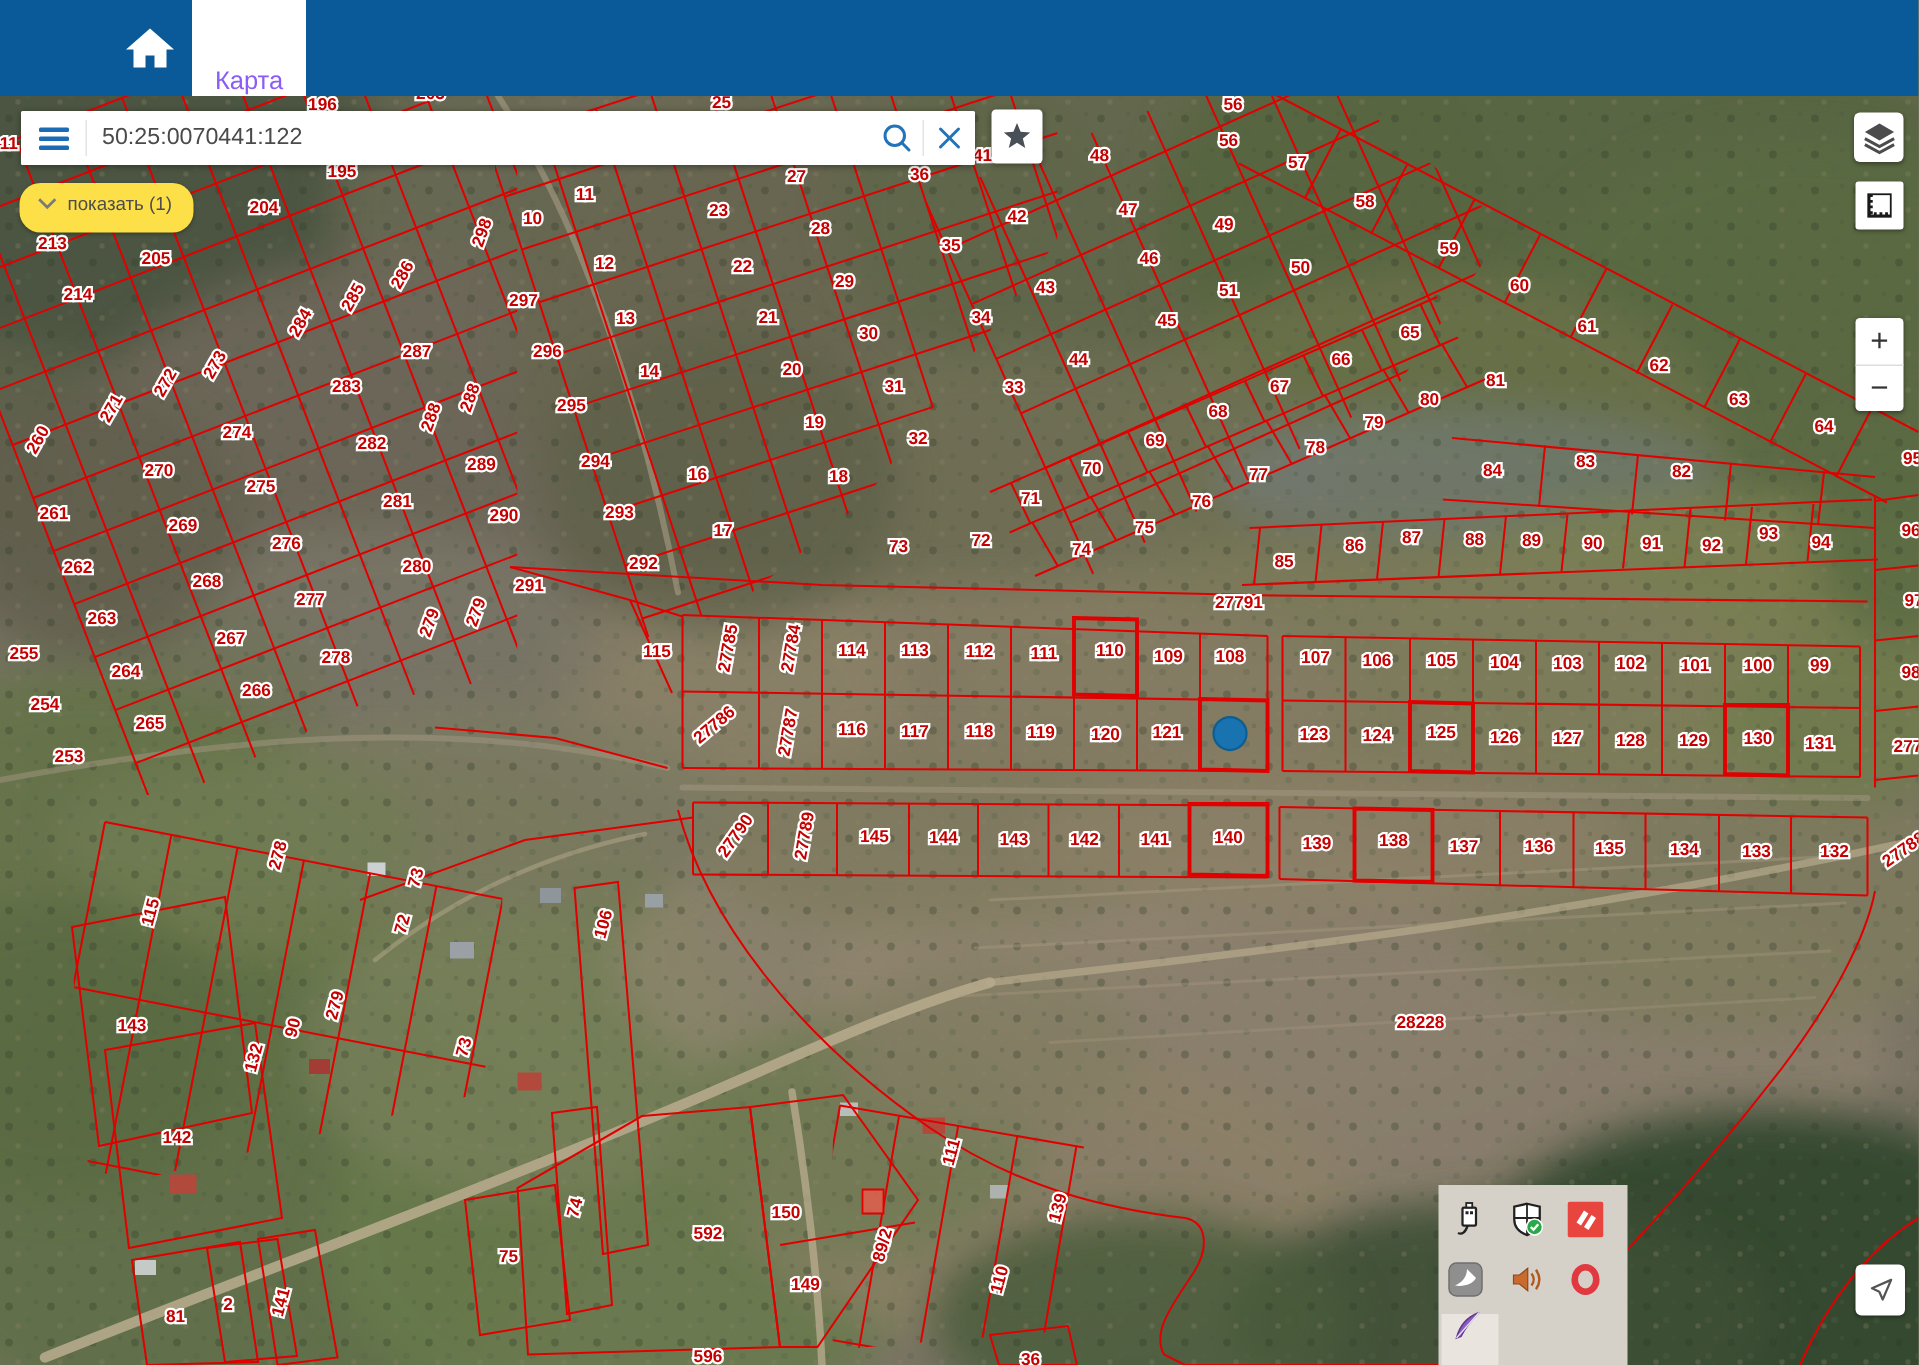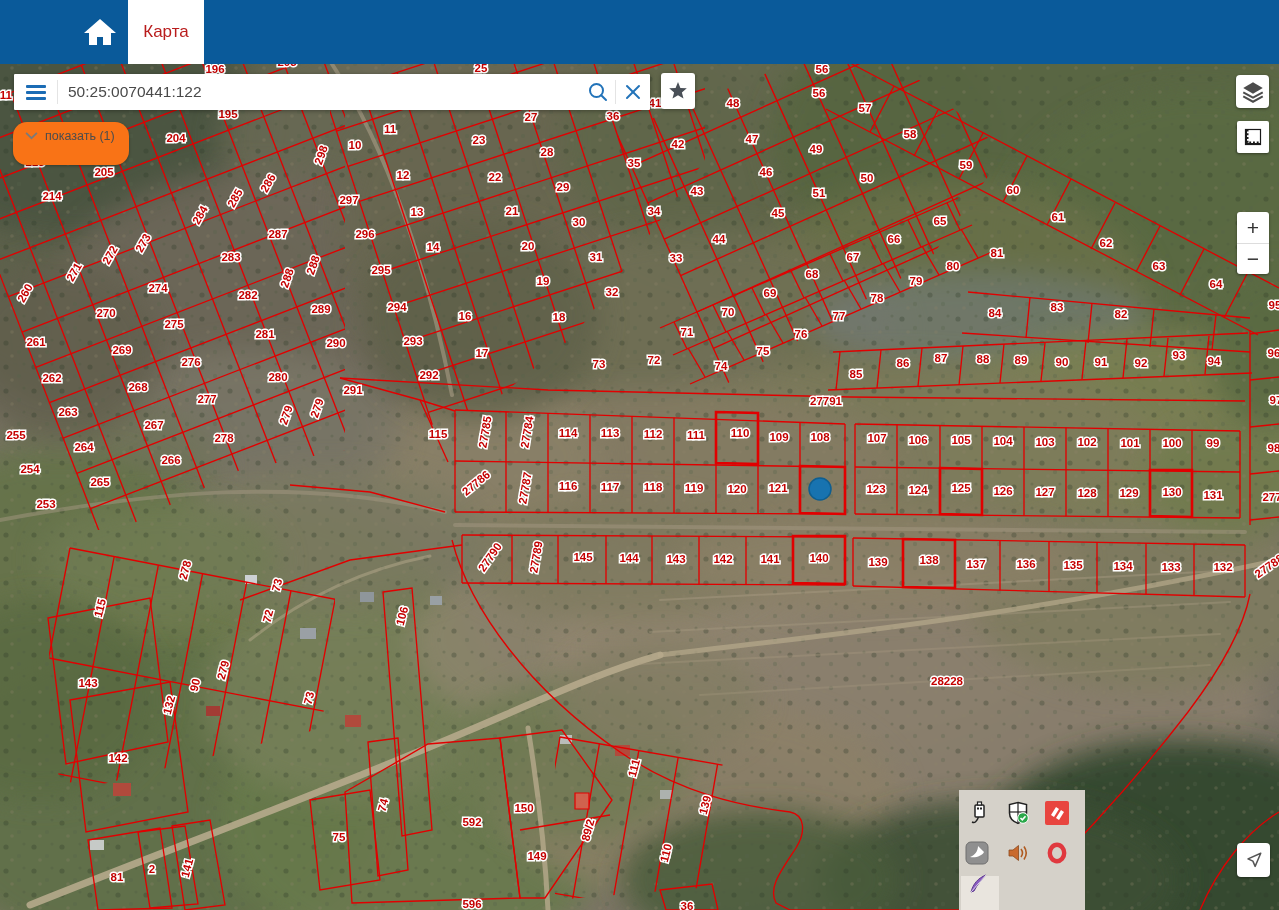--- a/index.html
+++ b/index.html
@@ -3,44 +3,44 @@
 <meta charset="utf-8">
 <style>
   html,body{margin:0;padding:0}
   body{width:1279px;height:910px;overflow:hidden;position:relative;
        font-family:"Liberation Sans",sans-serif;background:#7b7466}
   svg{display:block}
   
   .navbar{position:absolute;top:0;left:0;width:1279px;height:64px;background:#0a5a9a;
           z-index:30;display:flex;align-items:stretch}
   .nav-home{width:56px;margin-left:72px;display:flex;align-items:center;justify-content:center;cursor:pointer}
-  .nav-tab{width:76px;background:#fff;color:#b91c1c;display:flex;align-items:center;
+  .nav-tab{width:76px;background:#fff;color:#8b5cf6;display:flex;align-items:flex-end;
            justify-content:center;font-size:17px;cursor:pointer}
   .nav-right{margin-left:auto;display:flex;height:100%}
   .nav-item{border-left:2px solid #fff;color:#fff;display:flex;align-items:center;gap:9px;
             font-size:13px;font-weight:bold;cursor:pointer}
   .nav-item.orders{width:95px;justify-content:center}
   .nav-item.login{width:157px;padding-left:20px}
   
   .searchbar{position:absolute;left:14px;top:74px;width:636px;height:36px;background:#fff;
              border-radius:1px;box-shadow:0 1px 4px rgba(0,0,0,.35);display:flex;
              align-items:center;z-index:20}
   .hamburger{width:43px;height:100%;display:flex;flex-direction:column;align-items:center;
              justify-content:center;gap:3px;cursor:pointer}
   .hamburger span{display:block;width:20px;height:3px;background:#1b6cb5;border-radius:1px}
   .vsep{width:1px;height:24px;background:#e4e4e4}
   .searchinput{flex:1;border:none;outline:none;font-size:15.5px;color:#4a4a4a;
                padding:0 10px;font-family:"Liberation Sans",sans-serif;background:transparent}
   .sicon{width:34px;height:100%;display:flex;align-items:center;justify-content:center;cursor:pointer}
   .starbtn{position:absolute;left:661px;top:73px;width:34px;height:36px;background:#fff;
            border-radius:3px;box-shadow:0 1px 4px rgba(0,0,0,.35);display:flex;
            align-items:center;justify-content:center;z-index:20;cursor:pointer}
-  .showpill{position:absolute;left:13px;top:122px;height:27px;border-radius:14px;background:#f97316;
+  .showpill{position:absolute;left:13px;top:122px;height:27px;border-radius:14px;background:#fde047;
             box-shadow:0 1px 3px rgba(0,0,0,.3);display:flex;align-items:center;gap:7px;
-            padding:0 14px 16px 12px;font-size:12.5px;color:#4d4d4d;z-index:20;cursor:pointer}
+            padding:0 14px 6px 12px;font-size:12.5px;color:#4d4d4d;z-index:20;cursor:pointer}
   
   .ctl{position:absolute;background:#fff;border-radius:4px;box-shadow:0 1px 3px rgba(0,0,0,.4);
        z-index:20;display:flex;align-items:center;justify-content:center;cursor:pointer}
   #layers-btn{left:1236px;top:75px;width:33px;height:33px}
   #ruler-btn{left:1237px;top:121px;width:32px;height:32px;border-radius:2px}
   #zoomctl{left:1237px;top:212px;width:32px;height:62px;flex-direction:column;padding:0;border-radius:3px}
   .zbtn{width:100%;height:31px;display:flex;align-items:center;justify-content:center;
         font-size:21px;color:#333;line-height:1}
   .zbtn+.zbtn{border-top:1px solid #ddd}
   #geo-btn{left:1237px;top:843px;width:33px;height:34px}

